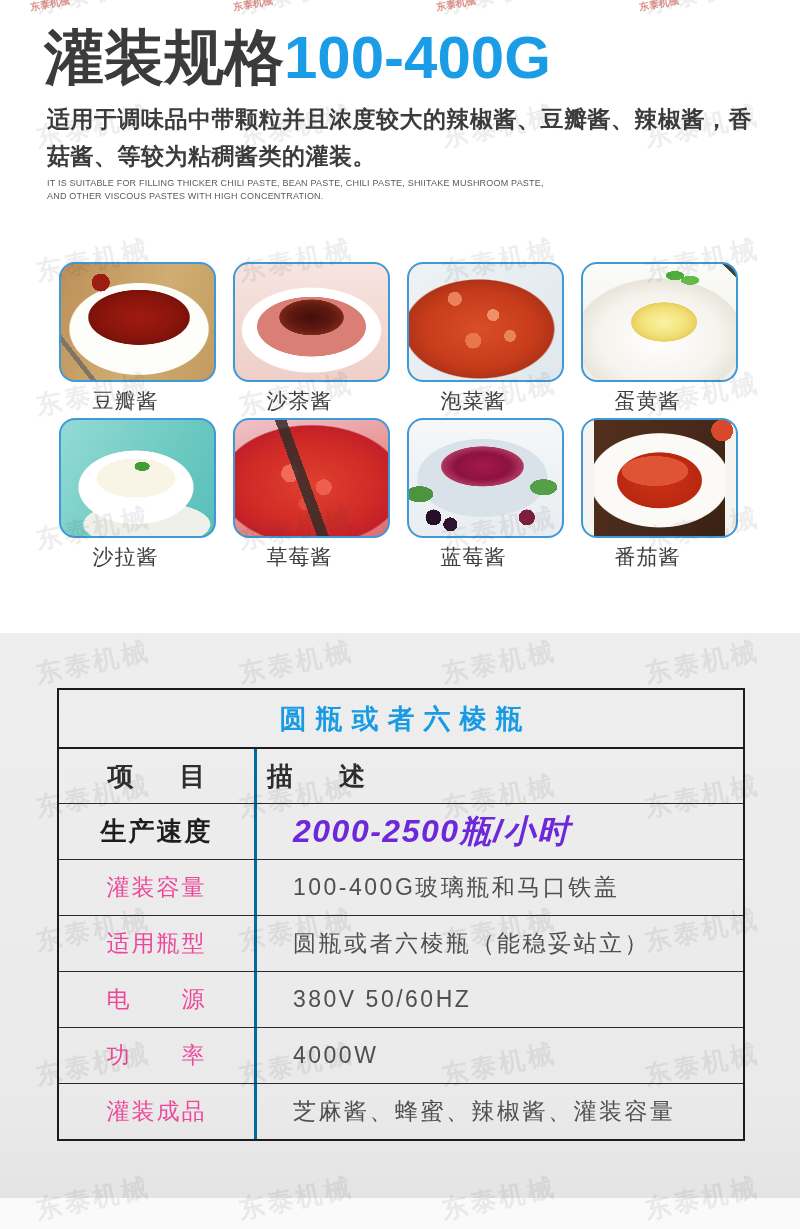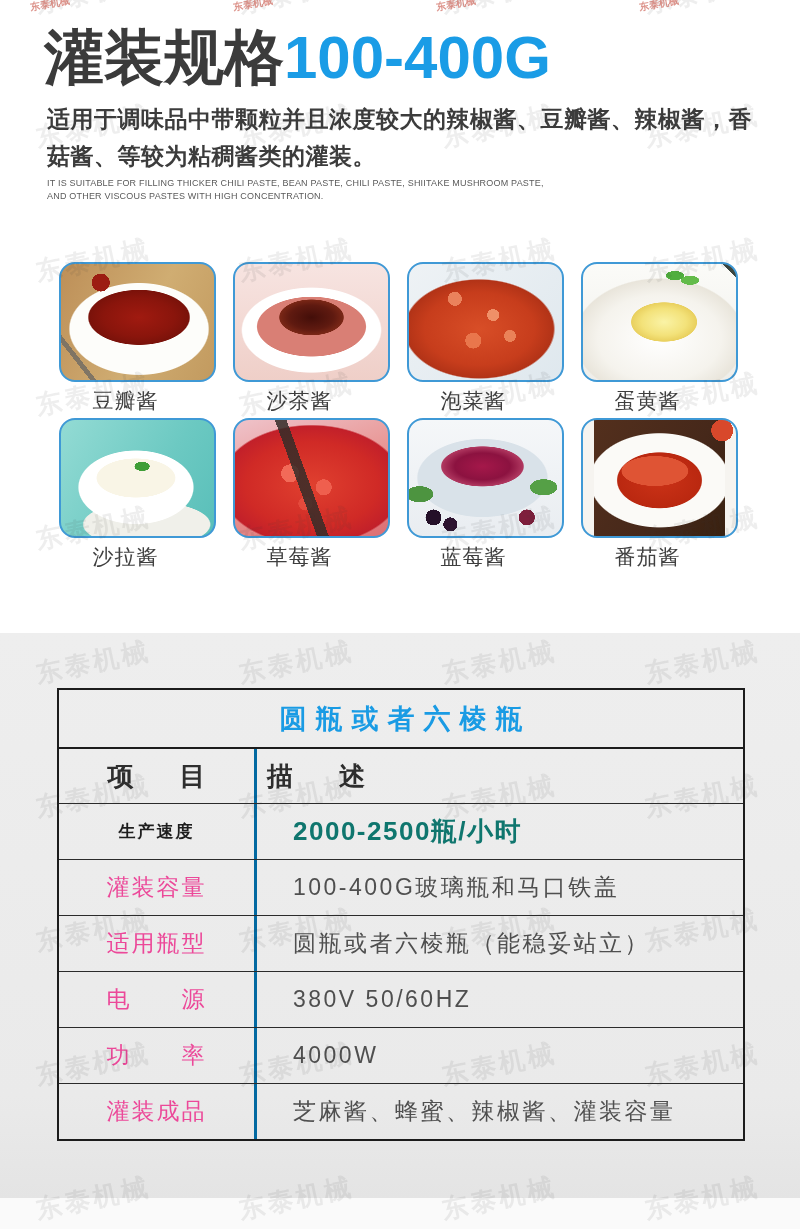--- a/index.html
+++ b/index.html
@@ -108,22 +108,22 @@
   .t-row{display:flex;}
   .t-row + .t-row{border-top:1px solid #2b2b2b;}
   .t-c1{box-sizing:border-box;width:198px;border-right:3px solid #0369a1;
     display:flex;align-items:center;justify-content:center;}
   .t-c2{box-sizing:border-box;flex:1;display:flex;align-items:center;padding-left:36px;}
   .t-head-row{height:54px;}
   .t-head{font-size:26px;font-weight:700;color:#2e2e2e;letter-spacing:10px;text-indent:10px;}
   .t-data{height:55px;}
   .t-item{font-size:23px;color:#ec4899;letter-spacing:2px;}
   .t-desc{font-size:23px;color:#4f4f4f;letter-spacing:2.5px;}
-  .t-data.bold .t-item{font-size:17px;font-weight:700;color:#1e1e1e;letter-spacing:2px;}
-  .t-data.bold .t-desc{font-size:26px;font-weight:700;color:#0f766e;letter-spacing:1.5px;}
+  .t-data.bold .t-item{font-size:26px;font-weight:700;color:#1e1e1e;letter-spacing:2px;}
+  .t-data.bold .t-desc{font-size:32px;font-weight:700;color:#6d28d9;letter-spacing:1.5px;font-style:italic;}
 </style>
 </head>
 <body>
 
 <div class="band-gray"></div>
 <div class="band-bottom"></div>
 
 <div class="title"><span>灌装规格</span><span class="blue">100-400G</span></div>
 
 <div class="desc">适用于调味品中带颗粒并且浓度较大的辣椒酱、豆瓣酱、辣椒酱，香菇酱、等较为粘稠酱类的灌装。</div>

